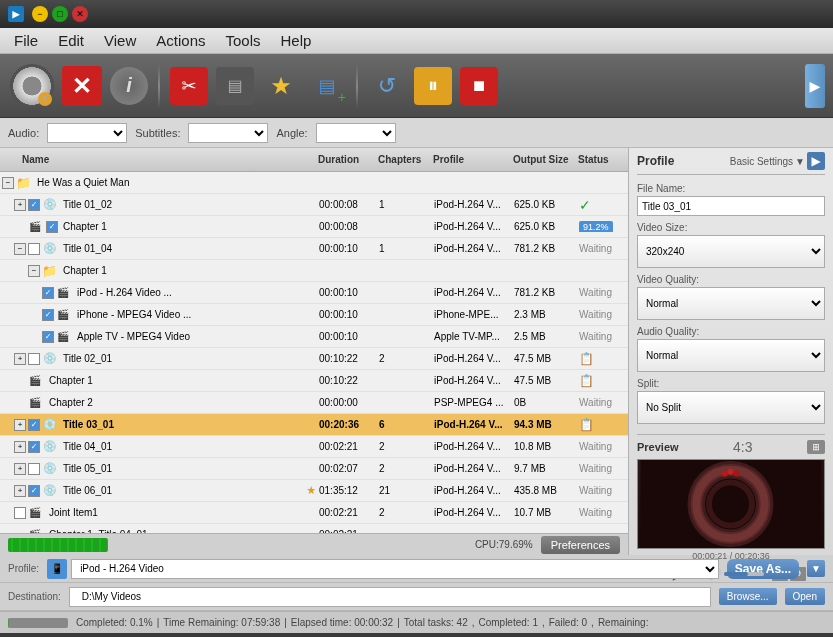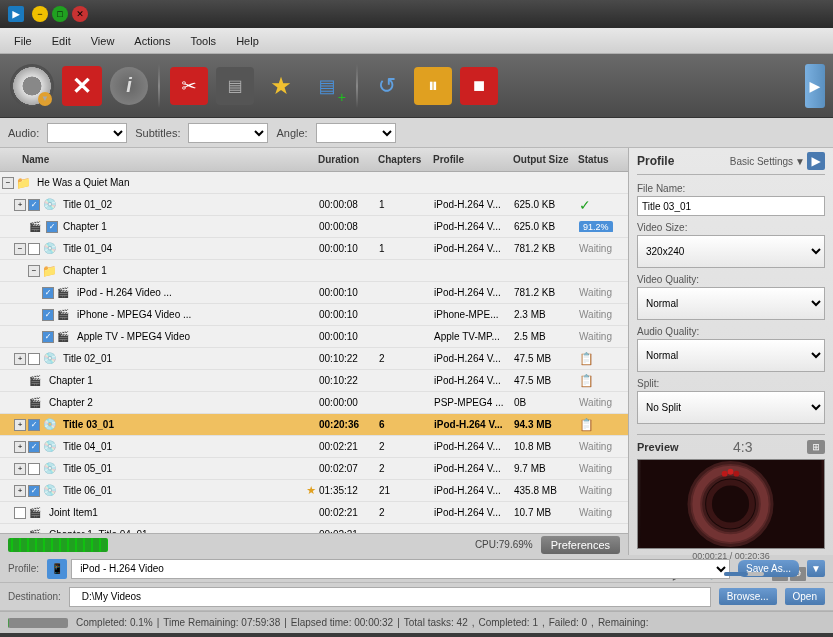--- a/index.html
+++ b/index.html
@@ -10,21 +10,21 @@
     .title-bar .app-icon { width: 16px; height: 16px; background: #1a7abf; border-radius: 2px; display: flex; align-items: center; justify-content: center; color: white; font-size: 9px; font-weight: bold; }
     .title-bar .title-text { flex: 1; font-size: 11px; }
     .title-bar-controls { display: flex; gap: 4px; }
     .title-btn { width: 16px; height: 16px; border-radius: 50%; border: none; cursor: pointer; font-size: 9px; display: flex; align-items: center; justify-content: center; }
     .title-btn.minimize { background: #f0c000; }
     .title-btn.maximize { background: #20a020; }
     .title-btn.close { background: #c83232; }
 
     
     .menu-bar { background: linear-gradient(to bottom, #e8e8e8, #d0d0d0); height: 26px; display: flex; align-items: center; padding: 0 4px; border-bottom: 1px solid #b0b0b0; }
-    .menu-item { padding: 2px 10px; cursor: pointer; color: #222; font-size: 11px; border-radius: 3px; }
+    .menu-item { padding: 2px 10px; cursor: pointer; color: #222; font-size: 15px; border-radius: 3px; }
 
     
     .toolbar { background: linear-gradient(to bottom, #6a6a6a, #4a4a4a); height: 64px; display: flex; align-items: center; padding: 4px 8px; gap: 4px; border-bottom: 1px solid #333; }
     .toolbar-btn { background: transparent; border: none; cursor: pointer; display: flex; flex-direction: column; align-items: center; padding: 2px; }
     .toolbar-separator { width: 2px; height: 44px; background: linear-gradient(to bottom, transparent, #888, transparent); margin: 0 4px; }
 
     
     .icon-dvd { width: 44px; height: 44px; background: radial-gradient(circle, #888 30%, #ddd 31%, #aaa 60%, #555 61%, #333 100%); border-radius: 50%; display: flex; align-items: center; justify-content: center; position: relative; }
     .icon-x { width: 40px; height: 40px; background: #cc2020; border-radius: 4px; display: flex; align-items: center; justify-content: center; color: white; font-size: 24px; font-weight: bold; }
     .icon-info { width: 38px; height: 38px; background: radial-gradient(circle, #4a4a4a, #888); border-radius: 50%; display: flex; align-items: center; justify-content: center; color: #aaa; font-size: 20px; font-weight: bold; }
@@ -83,21 +83,21 @@
     .preview-controls { display: flex; align-items: center; gap: 4px; margin-top: 4px; justify-content: center; }
     .prev-ctrl-btn { background: transparent; border: none; cursor: pointer; color: #555; font-size: 14px; padding: 0; }
     .volume-slider { width: 40px; height: 4px; background: #bbb; border-radius: 2px; position: relative; }
     .cpu-label { font-size: 10px; color: #444; }
     .pref-btn { background: linear-gradient(to bottom, #888, #666); color: white; border: none; padding: 3px 10px; font-size: 11px; border-radius: 3px; cursor: pointer; }
 
     
     .profile-bar { background: #d0d0d0; height: 28px; display: flex; align-items: center; padding: 0 8px; gap: 8px; border-bottom: 1px solid #b8b8b8; }
     .profile-label { font-size: 10px; color: #555; }
     .profile-select { height: 20px; border: 1px solid #aaa; background: white; padding: 0 4px; font-size: 10px; flex: 1; }
-    .save-btn { background: linear-gradient(to bottom, #6a9ad0, #4a7ab0); color: white; border: none; padding: 3px 8px; font-size: 10px; cursor: pointer; border-radius: 6px; }
+    .save-btn { background: linear-gradient(to bottom, #6a9ad0, #4a7ab0); color: white; border: none; padding: 3px 8px; font-size: 12px; cursor: pointer; border-radius: 6px; font-weight: bold; }
     .save-arrow-btn { background: linear-gradient(to bottom, #6a9ad0, #4a7ab0); color: white; border: none; padding: 3px 4px; font-size: 10px; cursor: pointer; border-radius: 2px; }
 
     
     .dest-bar { background: #d0d0d0; height: 28px; display: flex; align-items: center; padding: 0 8px; gap: 8px; border-bottom: 1px solid #b8b8b8; }
     .dest-label { font-size: 10px; color: #555; }
     .dest-input { height: 20px; border: 1px solid #aaa; background: white; padding: 0 12px; font-size: 10px; flex: 1; }
     .browse-btn { background: linear-gradient(to bottom, #6a9ad0, #4a7ab0); color: white; border: none; padding: 3px 8px; font-size: 10px; cursor: pointer; border-radius: 2px; }
     .open-btn { background: linear-gradient(to bottom, #6a9ad0, #4a7ab0); color: white; border: none; padding: 3px 8px; font-size: 10px; cursor: pointer; border-radius: 2px; }
 
     

